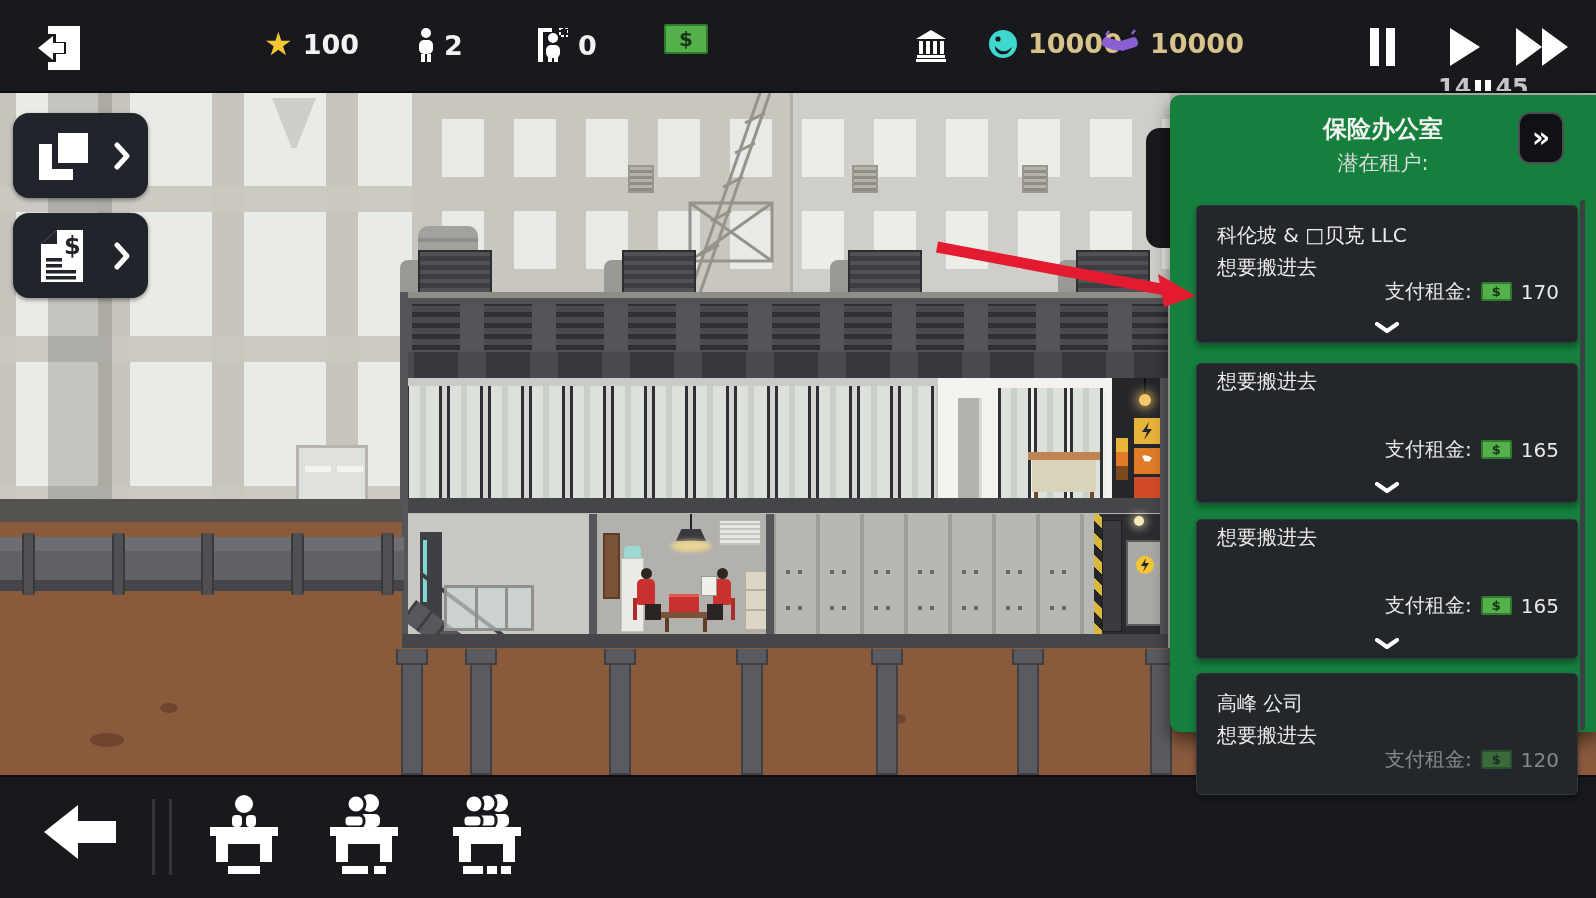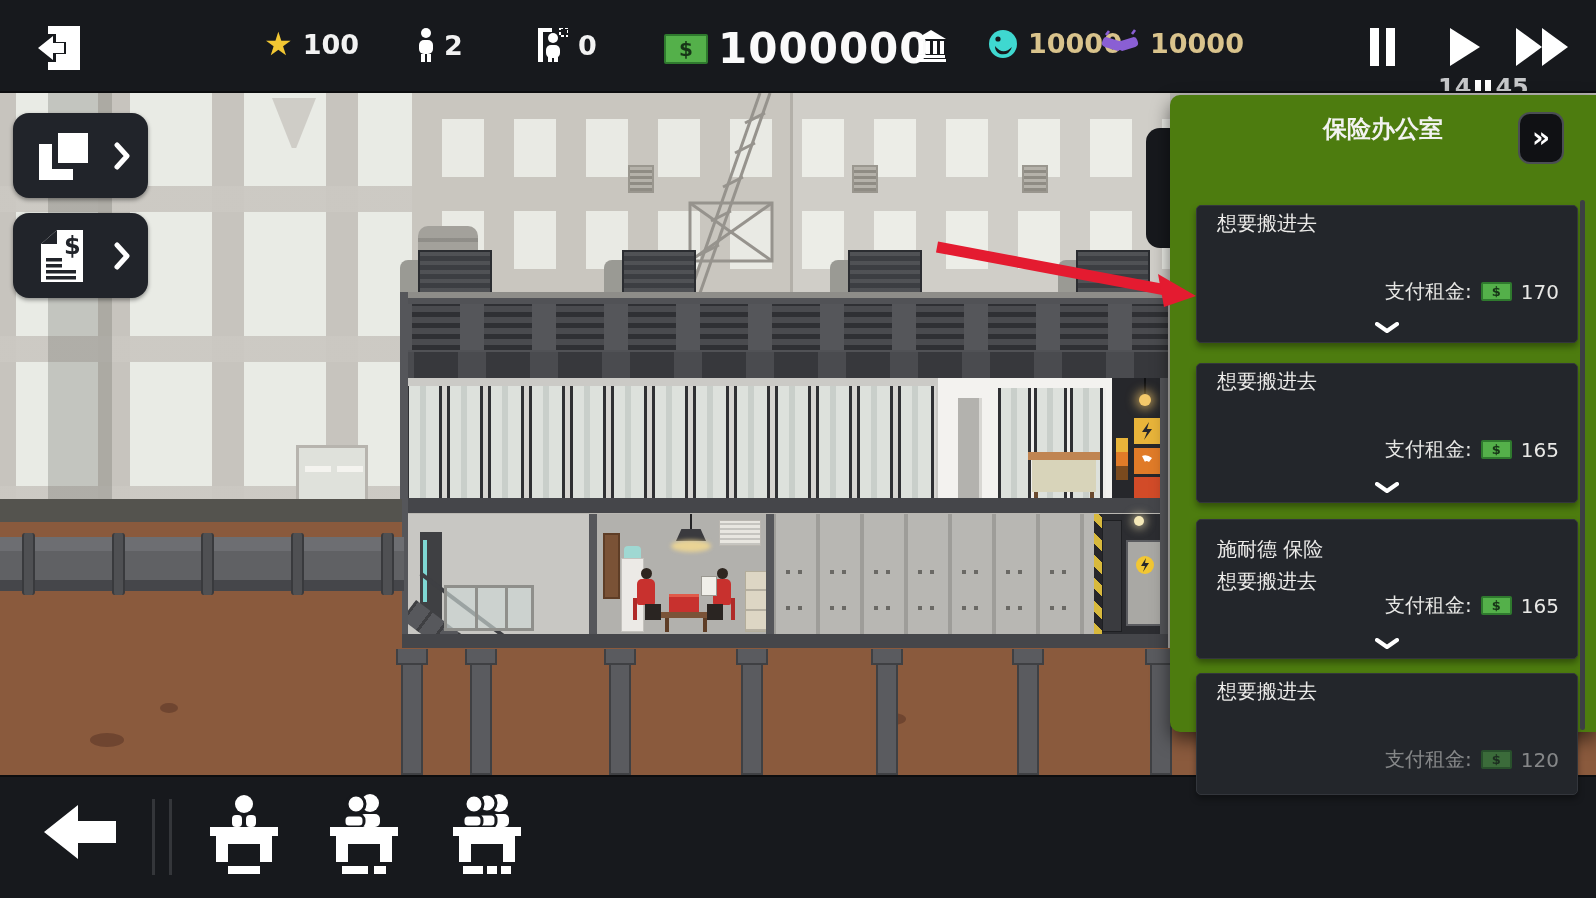--- a/index.html
+++ b/index.html
@@ -126,21 +126,21 @@
   .dirtMain{left:400px;top:555px;width:1196px;height:127px;background:#8a5a3d;}
   .blotch{border-radius:50%;background:#6f4530;}
   .pipe{left:0;top:444px;width:404px;height:54px;background:linear-gradient(0deg,#45464a 0 20%,#606164 20% 75%,#6d6e72 75% 100%);}
   .coupling{top:440px;width:13px;height:62px;background:#4f5053;border-left:2px solid #393a3d;border-right:2px solid #393a3d;border-radius:3px;}
   .pier{background:#5a5b5f;border:2px solid #3f4043;border-top:none;}
   .piercap{height:16px;}
   .piershaft{height:110px;}
 
   
   .sidetab{left:1146px;top:128px;width:30px;height:120px;background:#17191d;border-radius:14px 0 0 14px;z-index:35;}
-  .panel{left:1170px;top:95px;width:426px;height:637px;background:#4d7c0f;border-radius:10px 0 0 10px;z-index:40;box-shadow:0 8px 18px rgba(0,0,0,.55);}
+  .panel{left:1170px;top:95px;width:426px;height:637px;background:#15803d;border-radius:10px 0 0 10px;z-index:40;box-shadow:0 8px 18px rgba(0,0,0,.55);}
   .paneltitle{position:absolute;left:0;top:18px;width:100%;text-align:center;color:#f2f2f0;font-size:24px;font-weight:bold;}
   .panelsub{position:absolute;left:0;top:54px;width:100%;text-align:center;color:#dcdcda;font-size:21px;}
   .collapsebtn{position:absolute;left:348px;top:17px;width:46px;height:52px;background:#101114;border:2px solid #4b4e54;border-radius:12px;color:#fff;font-size:28px;font-weight:bold;cursor:pointer;line-height:1;}
   .card{position:absolute;left:26px;width:382px;background:#23262b;border:1px solid #33363c;border-radius:5px;box-shadow:0 4px 6px rgba(0,0,0,.35);cursor:pointer;}
   .cardname{margin:14px 20px 0;color:#ecebe9;font-size:20px;line-height:30px;}
   .cardstatus{margin:2px 20px 0;color:#ecebe9;font-size:20px;line-height:30px;}
   .rentrow{position:absolute;right:18px;top:72px;display:flex;align-items:center;gap:9px;color:#e8e8e6;font-size:20px;}
   .cashsm{width:31px;height:19px;font-size:13px;border-radius:2px;}
   .dim{opacity:.5;}
   .cardchev{position:absolute;left:50%;transform:translateX(-50%);bottom:4px;background:none;border:none;cursor:pointer;padding:2px;}
@@ -390,21 +390,20 @@
         <rect x="22" y="0" width="8" height="8" fill="none" stroke="#fff" stroke-width="2" stroke-dasharray="3 2"></rect>
         <circle cx="15" cy="10" r="5"></circle>
           <rect x="8" y="17" width="14" height="13" rx="5"></rect>
           <rect x="10" y="29" width="4" height="5"></rect>
           <rect x="16" y="29" width="4" height="5"></rect>
       </svg>
       <span class="statval">0</span>
     </div>
     <div class="stat a" style="left:664px;top:24px;">
       <span class="cashbadge cashbig">$</span>
-      <span class="money">1000000</span>
     </div>
     <button class="pbbtn a" style="left:916px;top:30px;">
       <svg width="30" height="32" fill="#fff">
         <polygon points="15,0 30,9 0,9"></polygon>
           <rect x="3" y="11" width="4" height="13"></rect>
           <rect x="10" y="11" width="4" height="13"></rect>
         <rect x="17" y="11" width="4" height="13"></rect>
           <rect x="24" y="11" width="4" height="13"></rect>
         <rect x="1" y="25" width="28" height="3"></rect>
           <rect x="0" y="29" width="30" height="3"></rect>
@@ -479,25 +478,27 @@
         <rect x="9" y="48" width="30" height="3.5" fill="#21242a"></rect>
     </svg>
     <svg width="16" height="28">
       <polyline points="3,3 13,14 3,25" fill="none" stroke="#fff" stroke-width="5" stroke-linecap="round" stroke-linejoin="round"></polyline>
     </svg>
   </button>
 
   <div class="sidetab a"></div>
   <div class="panel a">
     <div class="paneltitle">保险办公室</div>
+    <div class="panelsub">潜在租户:</div>
     <button class="collapsebtn">
       <span>»</span>
     </button>
 
     <div class="card" style="top:110px;height:138px;">
+      <div class="cardname">科伦坡 &amp; □贝克 LLC</div>
       <div class="cardstatus">想要搬进去</div>
       <div class="rentrow">
         <span>支付租金:</span>
         <span class="cashbadge cashsm">$</span>
         <span>170</span>
       </div>
       <button class="cardchev">
         <svg width="24" height="11">
             <polyline points="2,2 12,9 22,2" fill="none" stroke="#fff" stroke-width="4" stroke-linecap="round" stroke-linejoin="round"></polyline>
           </svg>
@@ -512,35 +513,35 @@
         <span>165</span>
       </div>
       <button class="cardchev">
         <svg width="24" height="11">
             <polyline points="2,2 12,9 22,2" fill="none" stroke="#fff" stroke-width="4" stroke-linecap="round" stroke-linejoin="round"></polyline>
           </svg>
       </button>
     </div>
 
     <div class="card" style="top:424px;height:140px;">
-      <div class="cardname">施耐德 保险</div>
       <div class="cardstatus">想要搬进去</div>
       <div class="rentrow">
         <span>支付租金:</span>
         <span class="cashbadge cashsm">$</span>
         <span>165</span>
       </div>
       <button class="cardchev">
         <svg width="24" height="11">
             <polyline points="2,2 12,9 22,2" fill="none" stroke="#fff" stroke-width="4" stroke-linecap="round" stroke-linejoin="round"></polyline>
           </svg>
       </button>
     </div>
 
     <div class="card" style="top:578px;height:122px;overflow:hidden;">
+      <div class="cardname">高峰 公司</div>
       <div class="cardstatus">想要搬进去</div>
       <div class="rentrow dim">
         <span>支付租金:</span>
         <span class="cashbadge cashsm">$</span>
         <span>120</span>
       </div>
     </div>
 
     <div class="scrollbar"></div>
 

